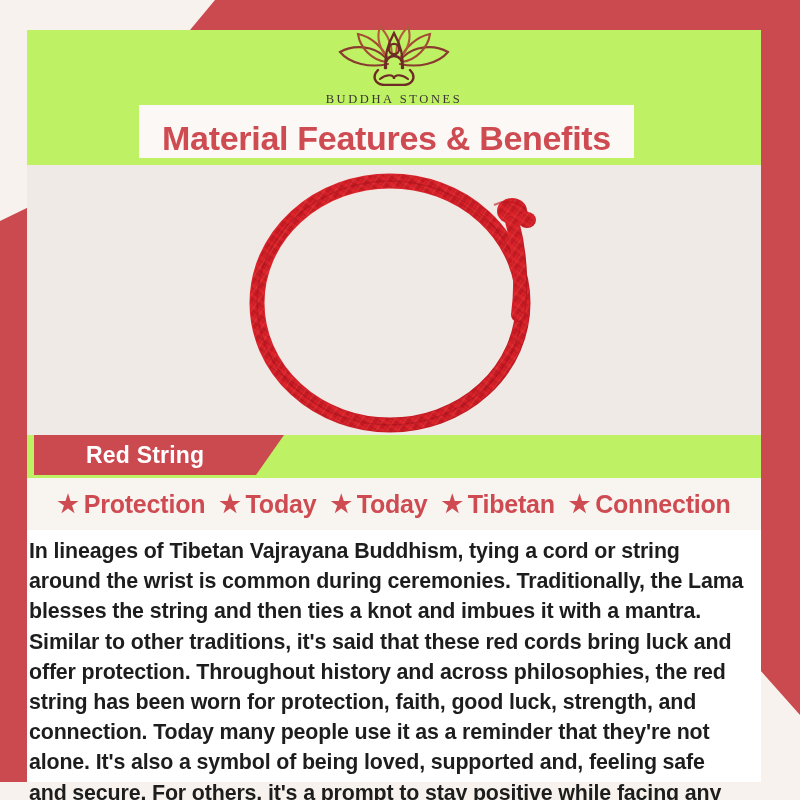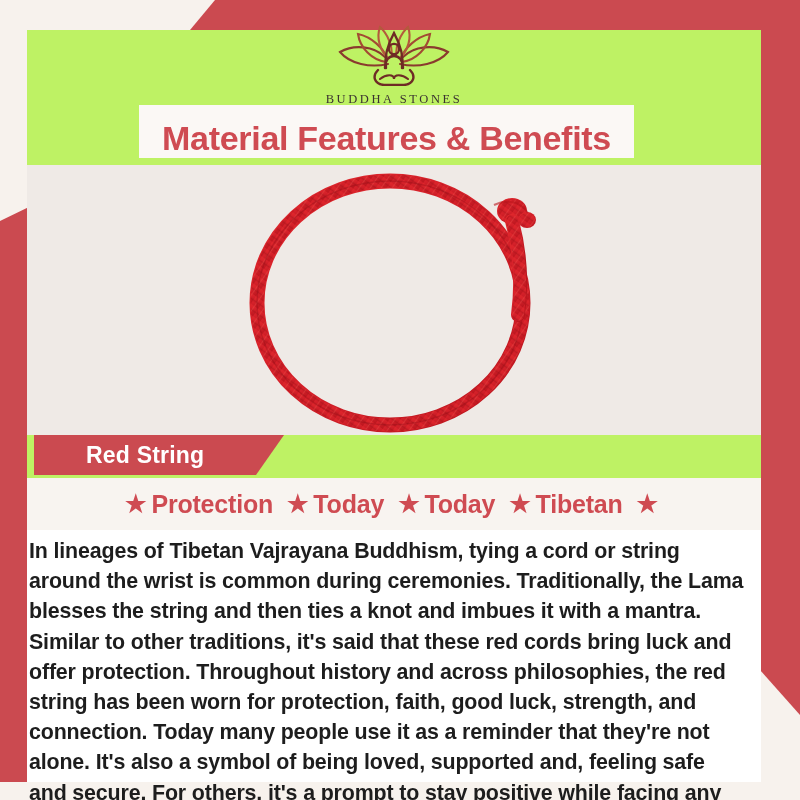--- a/index.html
+++ b/index.html
@@ -217,20 +217,21 @@
       <span class="benefit">
         <span class="star">★</span>
         <span>Today</span>
       </span>
       <span class="benefit">
         <span class="star">★</span>
         <span>Tibetan</span>
       </span>
       <span class="benefit">
         <span class="star">★</span>
+        <span>Connection</span>
       </span>
     </div>
 
     <div class="body-copy">
       <p>In lineages of Tibetan Vajrayana Buddhism, tying a cord or string around the wrist is common during ceremonies. Traditionally, the Lama blesses the string and then ties a knot and imbues it with a mantra. Similar to other traditions, it's said that these red cords bring luck and offer protection. Throughout history and across philosophies, the red string has been worn for protection, faith, good luck, strength, and connection. Today many people use it as a reminder that they're not alone. It's also a symbol of being loved, supported and, feeling safe and secure. For others, it's a prompt to stay positive while facing any adversity.</p>
     </div>
 
   </div>
 </div>
 

